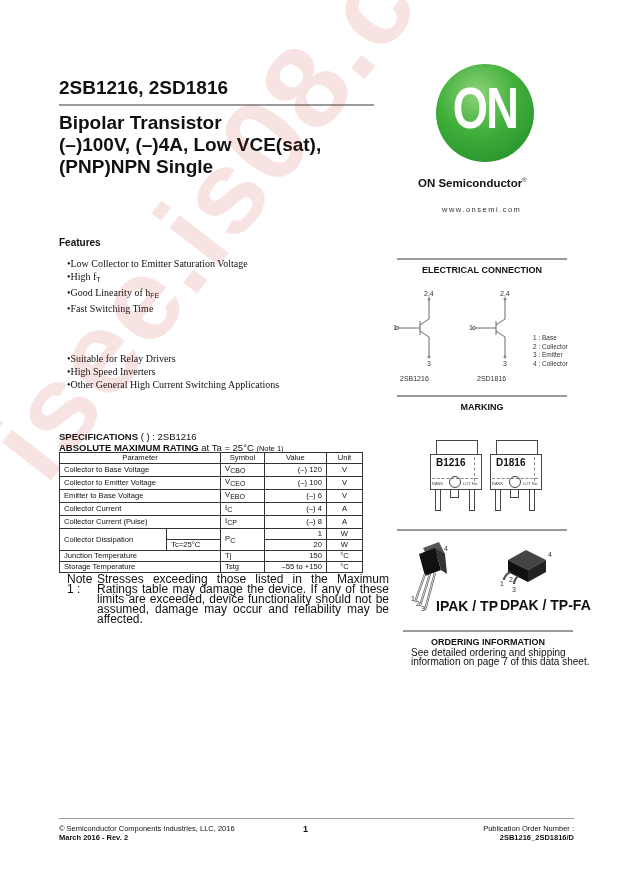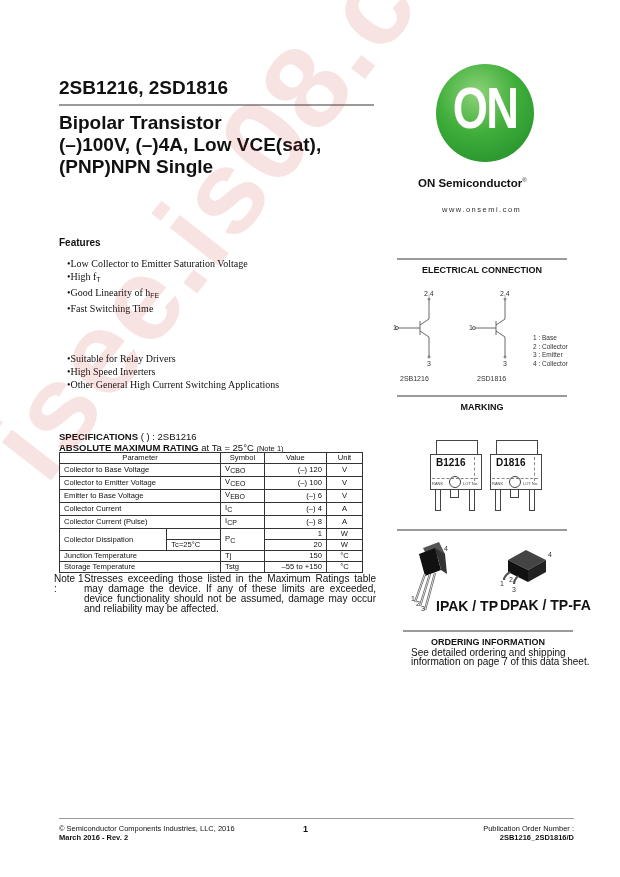--- a/index.html
+++ b/index.html
@@ -17,21 +17,21 @@
   .sec-h { font-size:10px; font-weight:bold; }
   .bullets { list-style:none; margin:0; padding:0; font-family:"Liberation Serif", serif; font-size:10px; line-height:13px; }
   .bullets li::before { content:"\2022 "; }
   .sub { font-size:7px; vertical-align:-2px; font-family:"Liberation Sans", sans-serif; }
   .rrule { height:2px; background:#9a9a9a; }
   .rhead { font-size:9px; font-weight:bold; text-align:center; }
   table.spec { border-collapse:collapse; font-size:7.6px; position:absolute; left:59px; top:452px; width:304px; }
   table.spec td { border:1px solid #333; padding:0 4px; height:10px; line-height:10px; }
   .ctr { text-align:center; }
   .rgt { text-align:right; }
-  .note { left:54px; top:574px; font-size:10px; line-height:10px; width:322px; }
+  .note { left:67px; top:574px; font-size:12px; line-height:10px; width:322px; }
   .foot-rule { left:59px; top:818px; width:515px; height:1px; background:#9a9a9a; }
   .foot-l { left:59px; top:824px; font-size:7.5px; line-height:9px; }
   .foot-c { left:303px; top:824px; font-size:9px; font-weight:bold; }
   .foot-r { left:430px; top:824px; width:144px; text-align:right; font-size:7.5px; line-height:9px; }
   .pin { font-size:7px; color:#333; }
   .legend-pins { font-size:6.5px; line-height:8.5px; color:#333; }
   .pkg-label { font-size:14px; font-weight:bold; }
 </style>
 </head>
 <body>

